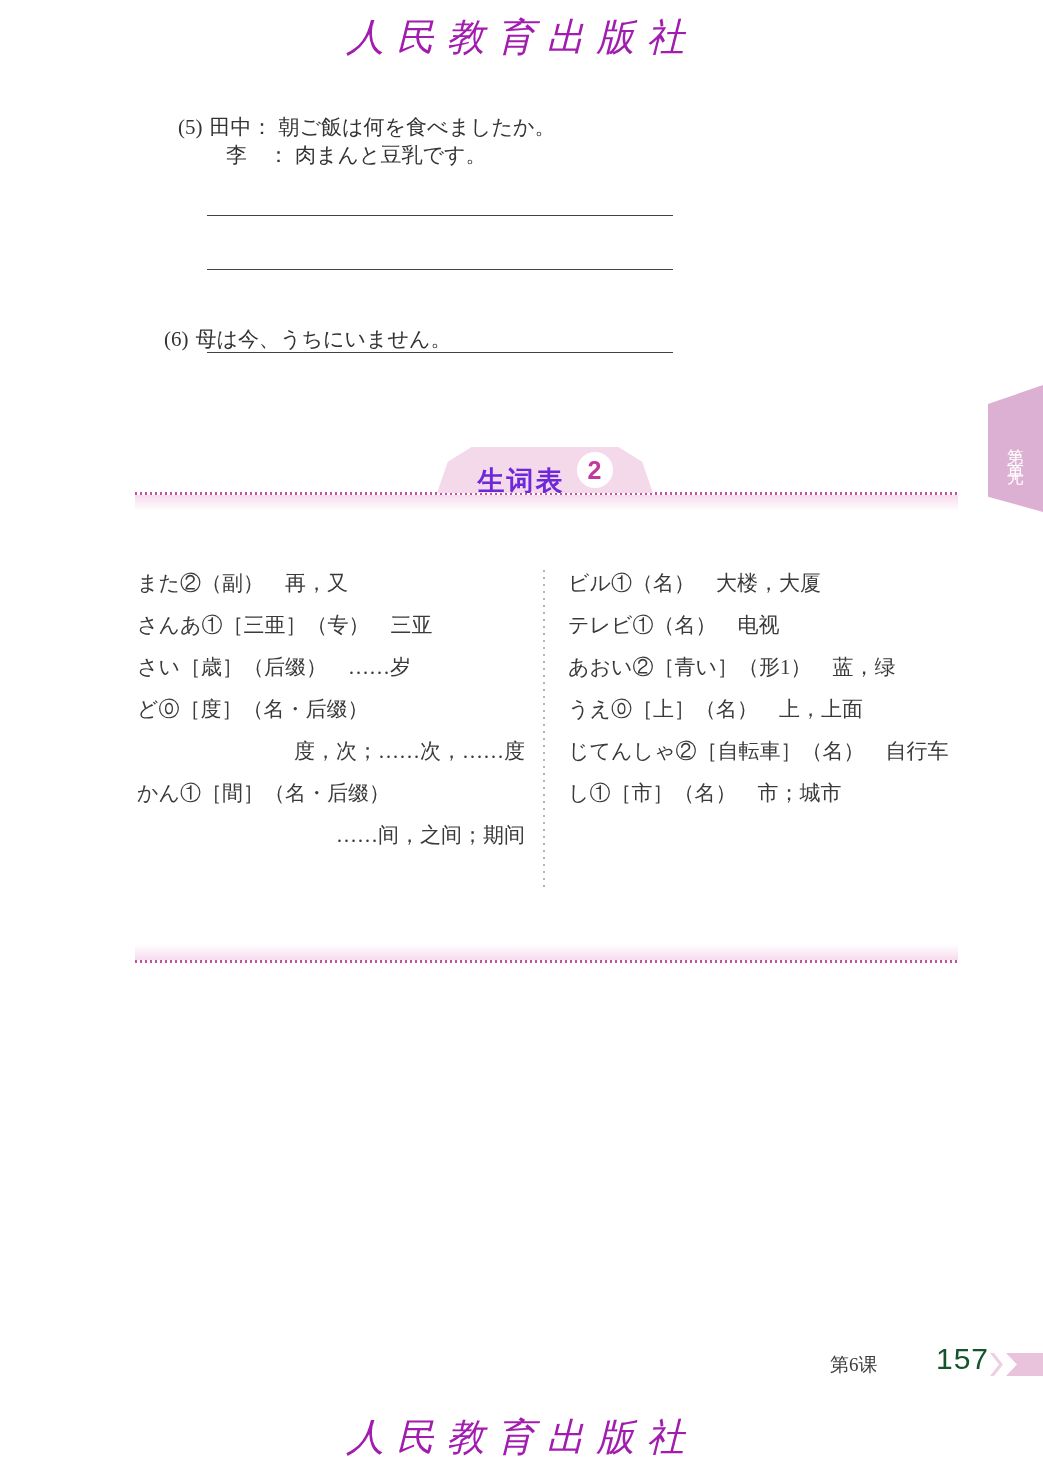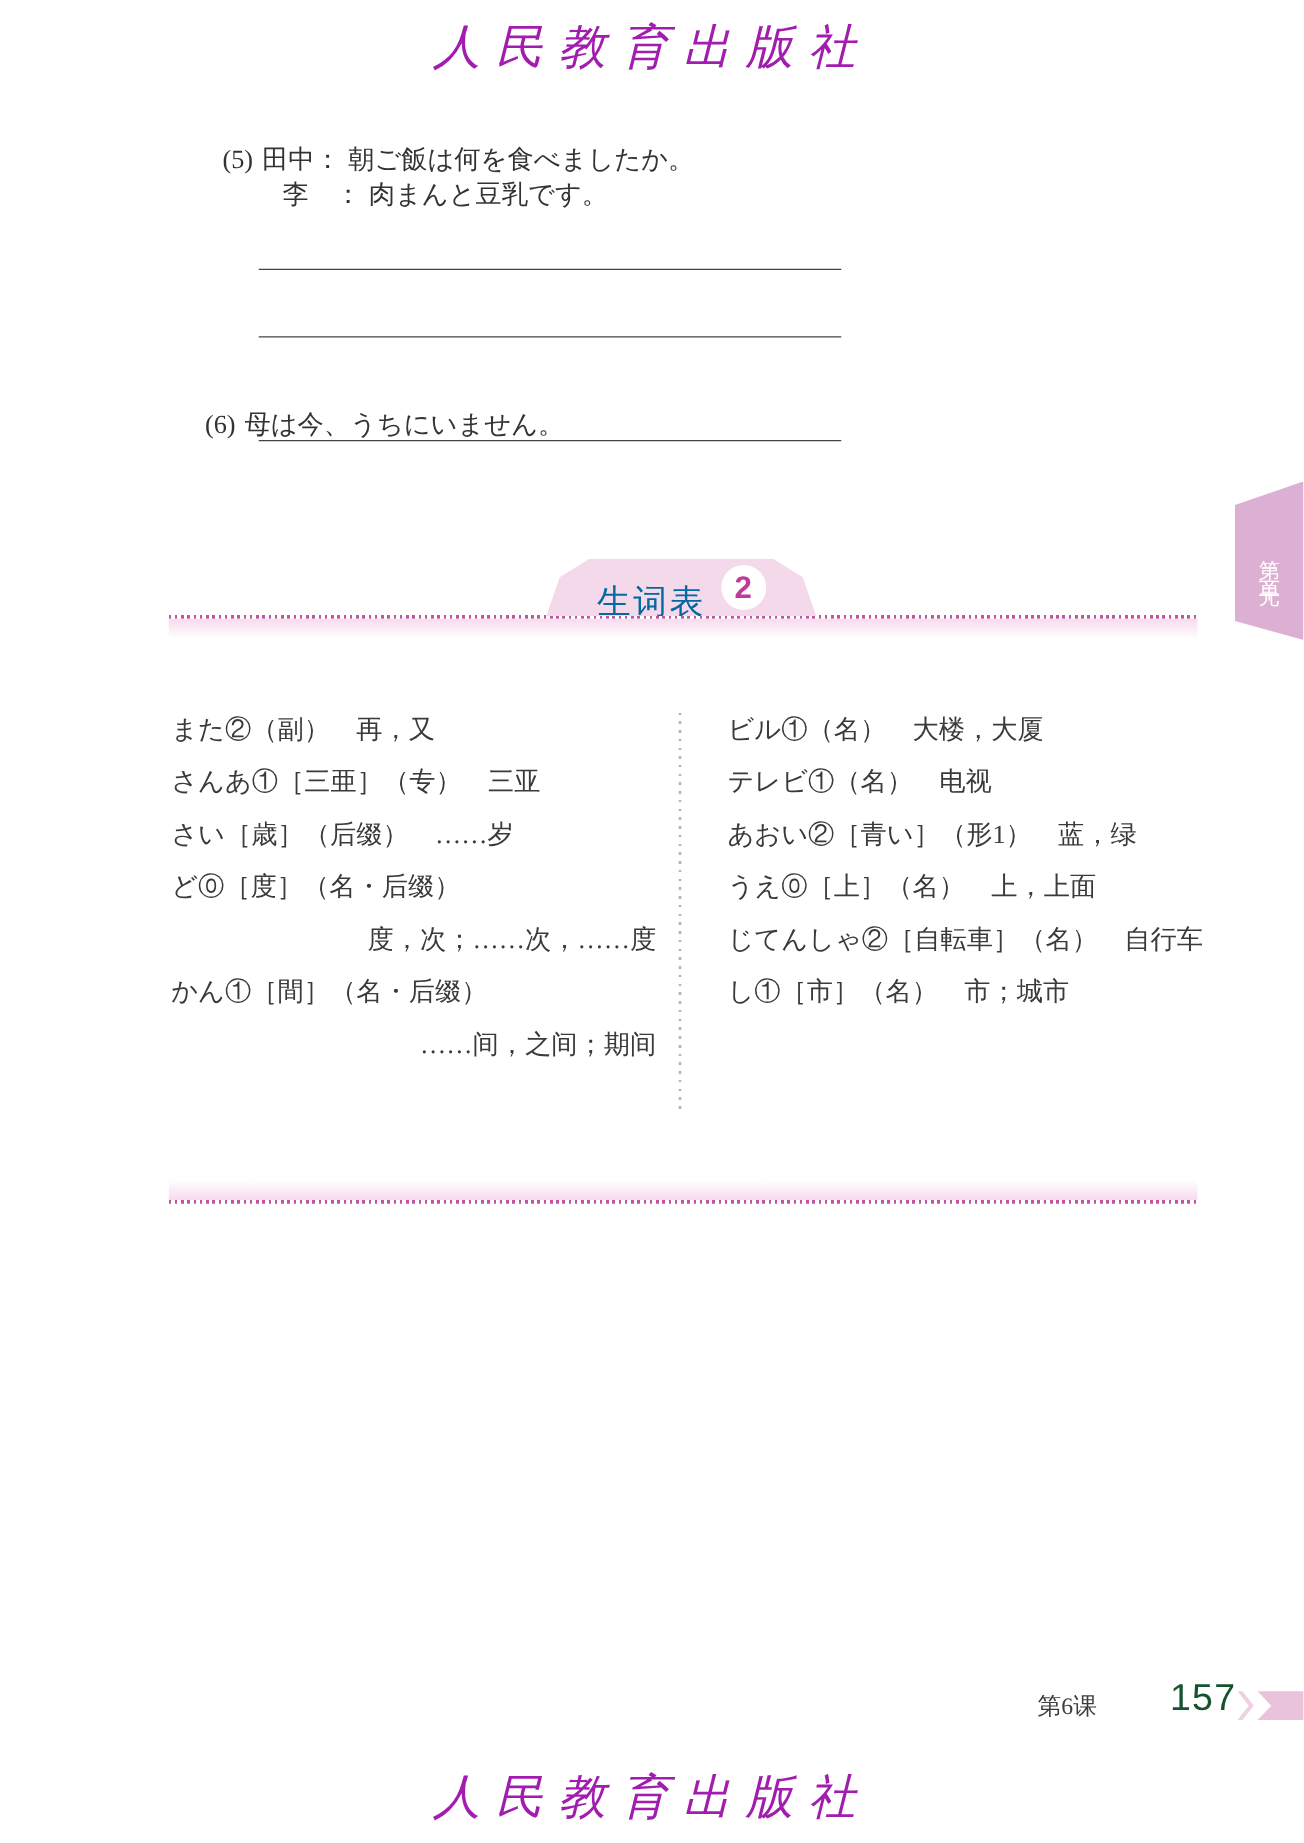--- a/index.html
+++ b/index.html
@@ -85,24 +85,24 @@
     position:absolute;
     left:437px;top:447px;
     width:216px;height:46px;
     background:#f4d9eb;
     clip-path:polygon(0 100%,5% 32%,16% 0,84% 0,95% 32%,100% 100%);
     display:flex;align-items:center;justify-content:center;
     gap:12px;
   }
   .vocab-title{
     font-family:"Liberation Sans","DejaVu Sans",sans-serif;
-    font-weight:normal;
+    font-weight:bold;
     font-size:27px;
     letter-spacing:2px;
-    color:#0369a1;
+    color:#6d28d9;
     margin-top:21px;
   }
   .vocab-badge{
     width:36px;height:36px;
     background:#ffffff;
     border-radius:50%;
     display:flex;align-items:center;justify-content:center;
   }
   .vocab-badge span{
     font-family:"Liberation Sans","DejaVu Sans",sans-serif;
@@ -112,21 +112,21 @@
   }
 
   
   .vocab-col{
     position:absolute;
     top:562px;
     font-size:21px;
     color:#3a3a3a;
   }
   .vocab-left{left:137px;width:392px;}
-  .vocab-right{left:568px;width:390px;margin-left:14px;}
+  .vocab-right{left:568px;width:390px;}
   .vocab-line{height:42px;line-height:42px;white-space:nowrap;}
   .vocab-line.cont{text-align:right;padding-right:4px;}
   .vdivider{
     position:absolute;
     left:543px;top:570px;
     width:2px;height:322px;
     background-image:repeating-linear-gradient(180deg,#c3abb9 0 2px,rgba(0,0,0,0) 2px 7px);
   }
 
   

